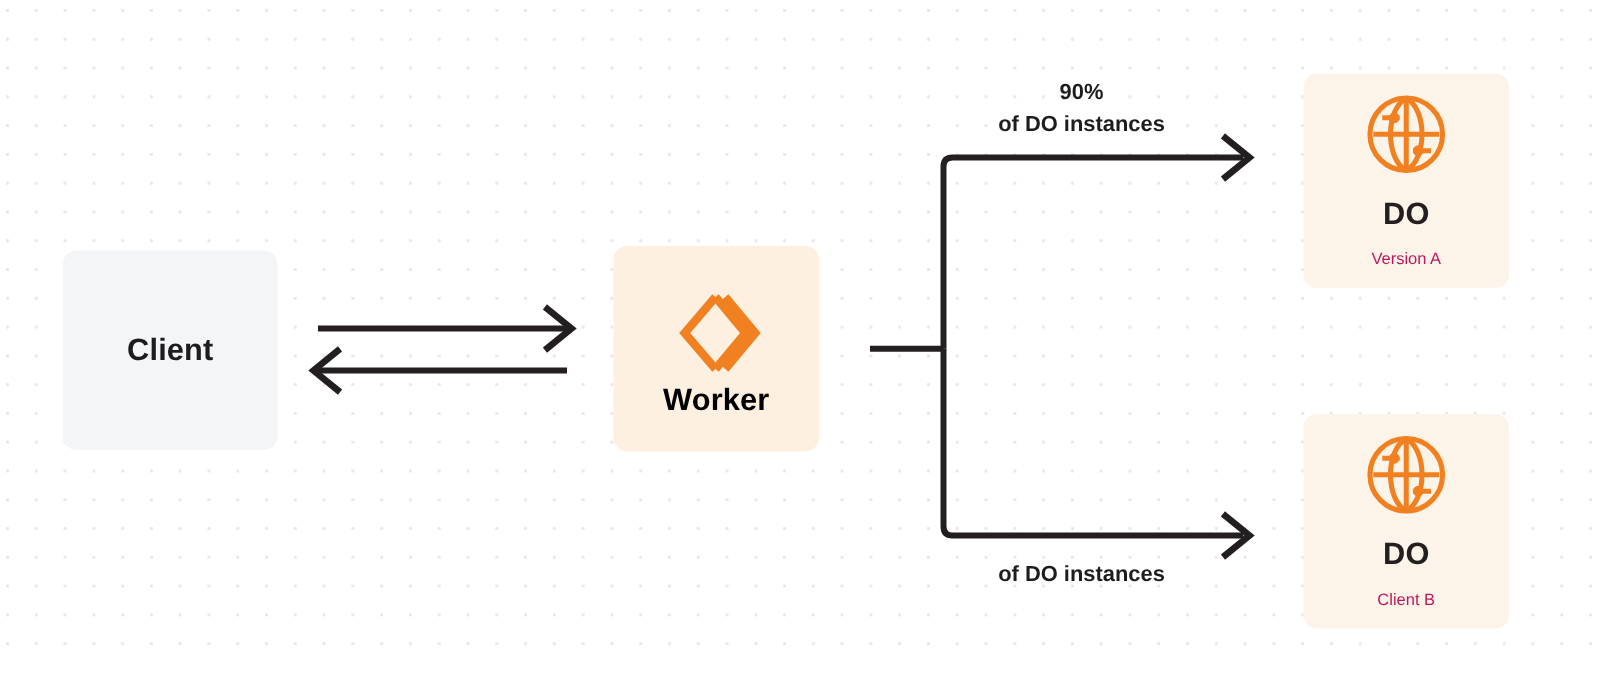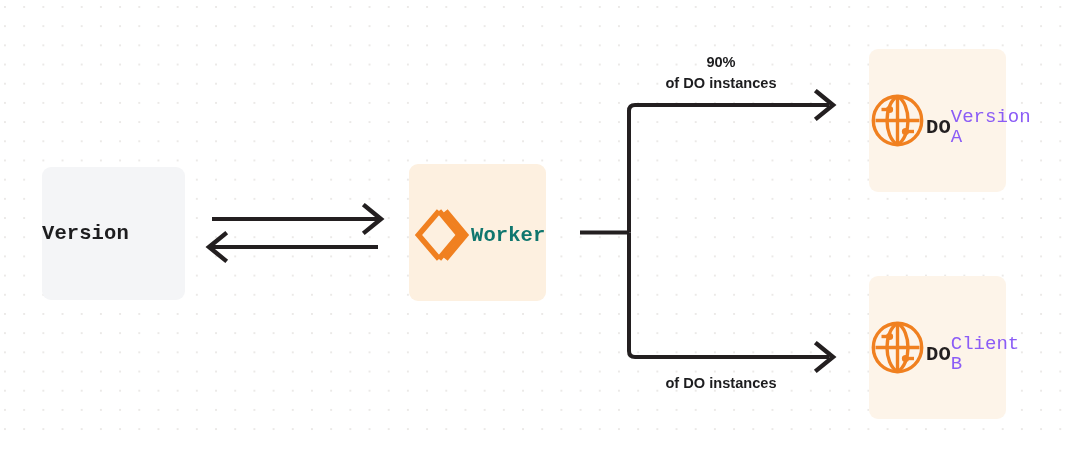--- a/index.html
+++ b/index.html
@@ -17,24 +17,24 @@
     background-position: 4px 6px;
     overflow: hidden;
     font-family: "Liberation Sans", sans-serif;
   }
 
   
   .node {
     position: absolute;
     box-sizing: border-box;
     display: flex;
-    flex-direction: row;
+    flex-direction: column;
     align-items: center;
+    justify-content: center;
     border-radius: 9px;
-    font-family: Liberation Mono, monospace;
   }
 
   .node-client {
     left: 42px;
     top: 167px;
     width: 143px;
     height: 133px;
     background: #f4f5f7;
   }
   .node-client .node-title {
@@ -48,21 +48,21 @@
     left: 409px;
     top: 164px;
     width: 137px;
     height: 137px;
     background: #fdf0e0;
     padding-top: 4px;
   }
   .node-worker .node-title {
     font-size: 20.5px;
     font-weight: bold;
-    color: #0f766e;
+    color: #000000;
     margin-top: 2px;
     letter-spacing: 0.1px;
   }
 
   .node-do {
     left: 869px;
     top: 49px;
     width: 137px;
     height: 143px;
     background: #fdf4e9;
@@ -70,23 +70,23 @@
   .node-do.b { top: 276px; }
   .node-do .node-title {
     font-size: 20.5px;
     font-weight: bold;
     color: #231f20;
     margin-top: 14px;
     line-height: 1.05;
     letter-spacing: 0.1px;
   }
   .node-do .node-sub {
-    font-size: 19px;
+    font-size: 11px;
     font-weight: normal;
-    color: #8b5cf6;
+    color: #be185d;
     margin-top: 15px;
     line-height: 1.05;
   }
 
   .icon-wrap { display: block; line-height: 0; }
 
   
   #edges {
     position: absolute;
     left: 0; top: 0;
@@ -143,21 +143,21 @@
   <div class="edge-label top">
     <div>90%</div>
     <div>of DO instances</div>
   </div>
 
   <div class="edge-label bot">
     <div>of DO instances</div>
   </div>
 
   <div class="node node-client">
-    <div class="node-title">Version</div>
+    <div class="node-title">Client</div>
   </div>
 
   <div class="node node-worker">
     <span class="icon-wrap">
       <svg width="62" height="62" viewBox="0 0 62 62" xmlns="http://www.w3.org/2000/svg">
 
         <path d="M 30 7 L 9.5 31 L 30 55" stroke="#f08020" stroke-width="5.6" fill="none" stroke-linecap="butt" stroke-linejoin="miter"></path>
         <path d="M 30 7 L 50 31 L 30 55" stroke="#f08020" stroke-width="5.6" fill="none" stroke-linecap="butt" stroke-linejoin="miter"></path>
 
         <path d="M 36.5 7 L 56.5 31 L 36.5 55" stroke="#f08020" stroke-width="5.6" fill="none" stroke-linecap="butt" stroke-linejoin="miter"></path>

